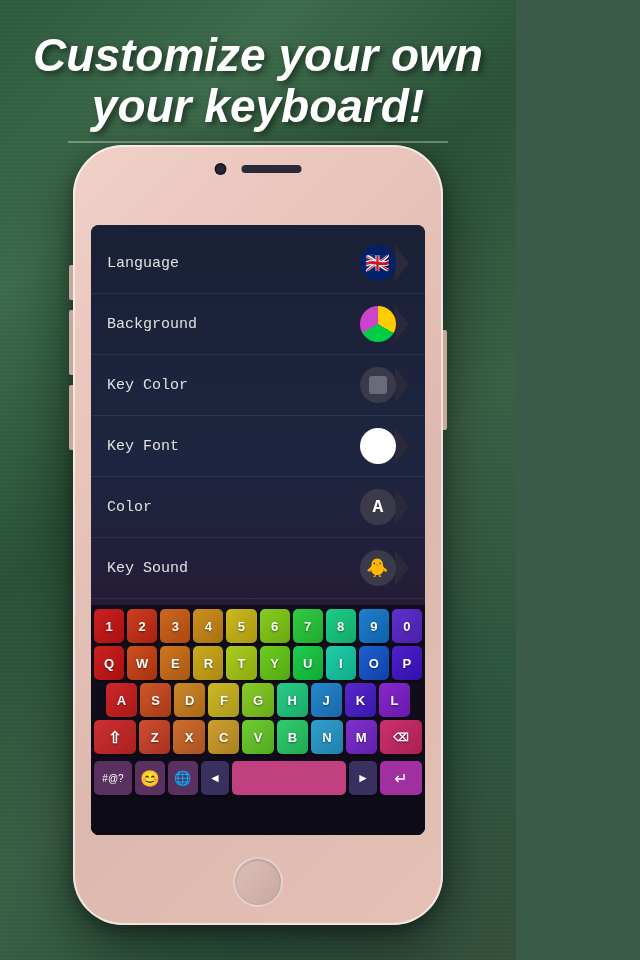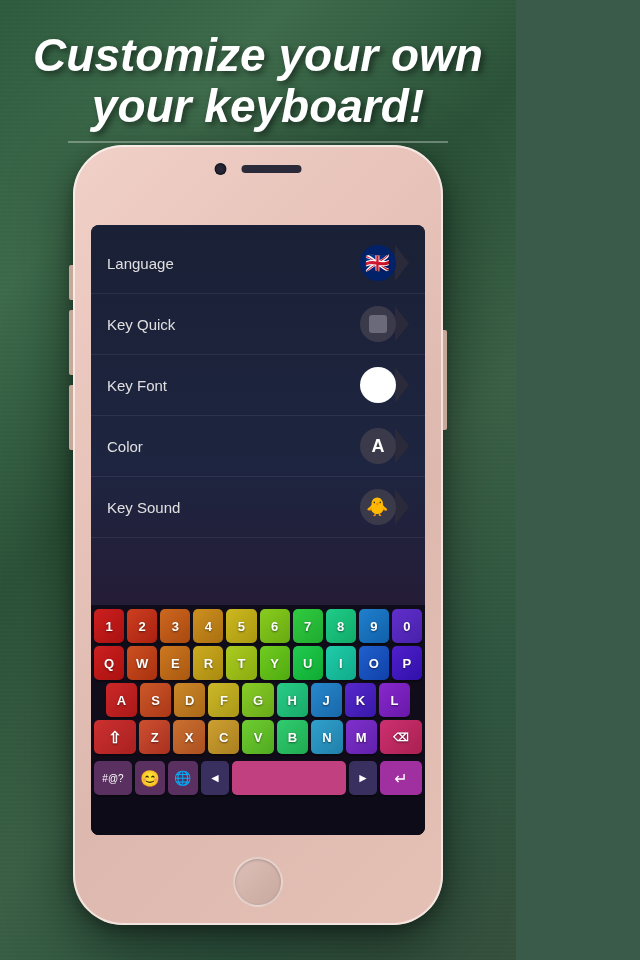--- a/index.html
+++ b/index.html
@@ -158,20 +158,21 @@
       top: 185px;
       width: 4px;
       height: 100px;
       background: #c8a898;
       border-radius: 0 2px 2px 0;
     }
 
     
     .menu-list {
       padding: 8px 0;
+      font-family: Liberation Mono, monospace;
     }
 
     .menu-item {
       display: flex;
       align-items: center;
       justify-content: space-between;
       padding: 12px 16px;
       border-bottom: 1px solid rgba(255,255,255,0.07);
       cursor: pointer;
     }
@@ -358,23 +359,30 @@
               <span class="menu-label">Language</span>
               <div class="menu-badge">
                 <div class="badge-circle" style="background:#012169; overflow:hidden; font-size:20px;">
                   🇬🇧
                 </div>
                 <div class="badge-arrow" style="border-left-color: #2a2a3a;"></div>
               </div>
             </div>
 
 
-
-            <div class="menu-item">
-              <span class="menu-label">Key Quick</span>
+            <div class="menu-item">
+              <span class="menu-label">Background</span>
+              <div class="menu-badge">
+                <div class="badge-circle" style="background: conic-gradient(#ffcc00 0deg 120deg, #00cc44 120deg 240deg, #cc44cc 240deg 360deg);"></div>
+                <div class="badge-arrow" style="border-left-color: #2a2a3a;"></div>
+              </div>
+            </div>
+
+            <div class="menu-item">
+              <span class="menu-label">Key Color</span>
               <div class="menu-badge">
                 <div class="badge-circle" style="background:#3a3a4a; display:flex; align-items:center; justify-content:center;">
                   <div style="width:18px;height:18px;background:#6a6a7a;border-radius:3px;"></div>
                 </div>
                 <div class="badge-arrow" style="border-left-color: #2a2a3a;"></div>
               </div>
             </div>
 
             <div class="menu-item">
               <span class="menu-label">Key Font</span>

